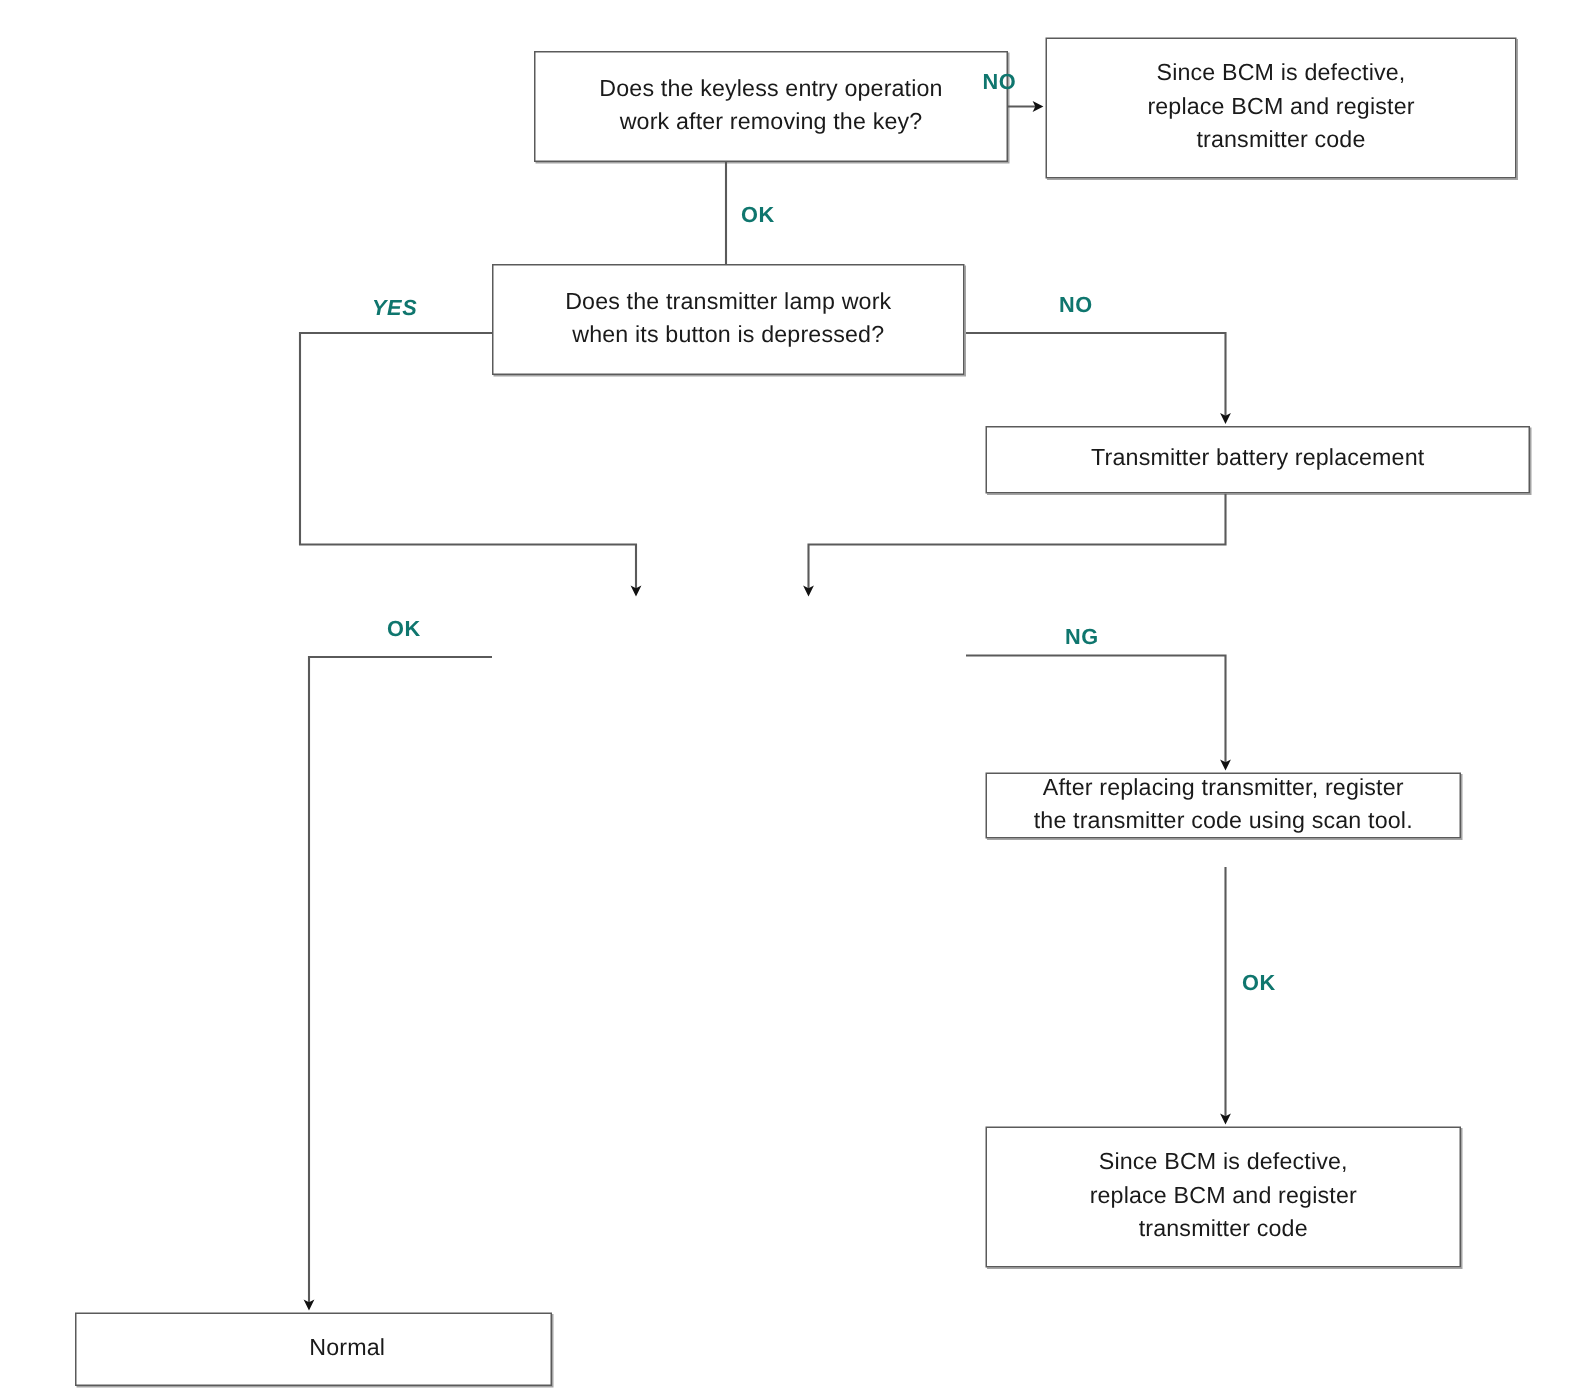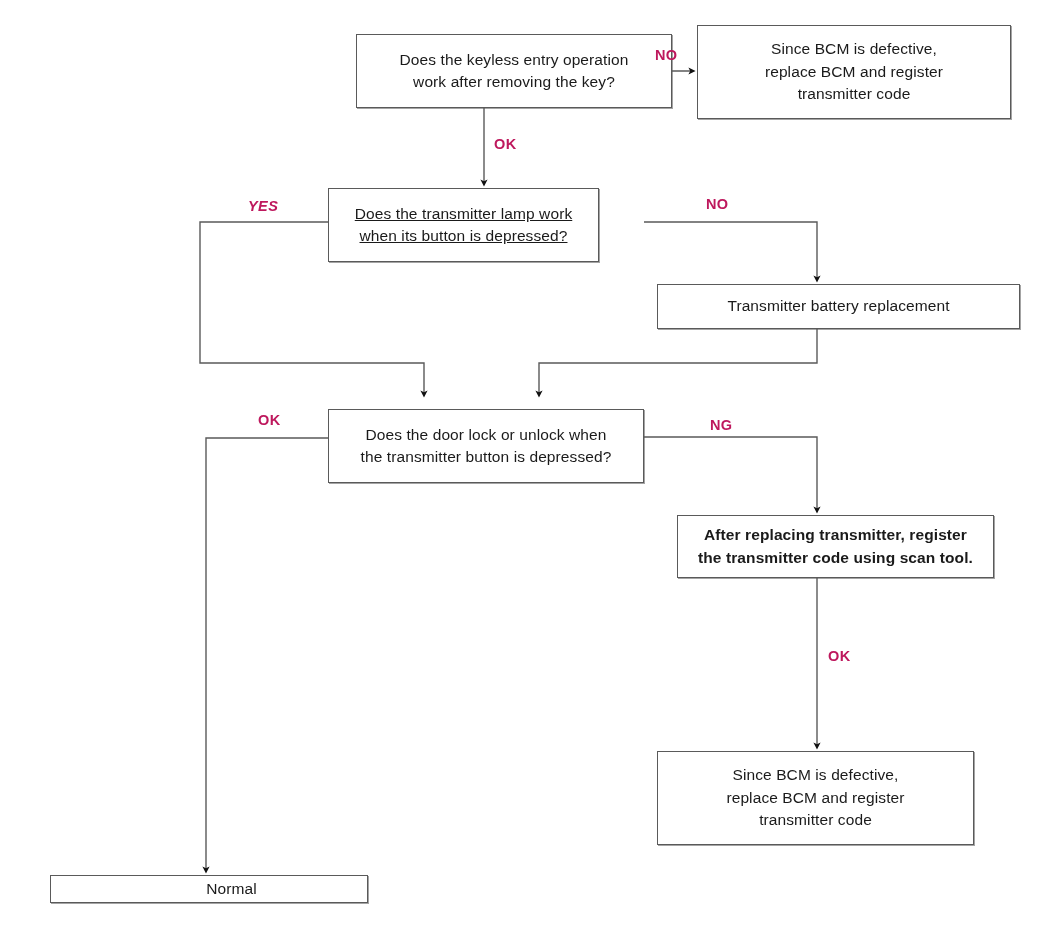--- a/index.html
+++ b/index.html
@@ -43,21 +43,21 @@
   }
   .node-text {
     display: block;
     padding: 0 10px;
     white-space: pre-line;
   }
   .edge-label {
     position: absolute;
     font-size: 14.5px;
     font-weight: bold;
-    color: #be185d;
+    color: #0f766e;
     letter-spacing: 0.4px;
     white-space: nowrap;
   }
 </style>
 </head>
 <body>
 
 <div id="canvas">
 
   <svg id="edges" width="1050" height="930" viewBox="0 0 1050 930" xmlns="http://www.w3.org/2000/svg">
@@ -82,46 +82,42 @@
     <span class="node-text">Does the keyless entry operation
 work after removing the key?</span>
   </div>
 
   <div class="node" style="left: 697px; top: 25px; width: 314px; height: 94px;">
     <span class="node-text">Since BCM is defective,
 replace BCM and register
 transmitter code</span>
   </div>
 
-  <div class="node" style="left: 328px; top: 188px; width: 271px; height: 74px; text-decoration: underline;">
+  <div class="node" style="left: 328px; top: 176px; width: 315px; height: 74px;">
     <span class="node-text">Does the transmitter lamp work
 when its button is depressed?</span>
   </div>
 
   <div class="node" style="left: 657px; top: 284px; width: 363px; height: 45px;">
     <span class="node-text">Transmitter battery replacement</span>
   </div>
 
-  <div class="node" style="left: 328px; top: 409px; width: 316px; height: 74px;">
-    <span class="node-text">Does the door lock or unlock when
-the transmitter button is depressed?</span>
-  </div>
 
-  <div class="node" style="left: 677px; top: 515px; width: 317px; height: 63px; font-weight: bold;">
+  <div class="node" style="left: 657px; top: 515px; width: 317px; height: 44px;">
     <span class="node-text">After replacing transmitter, register
 the transmitter code using scan tool.</span>
   </div>
 
   <div class="node" style="left: 657px; top: 751px; width: 317px; height: 94px;">
     <span class="node-text">Since BCM is defective,
 replace BCM and register
 transmitter code</span>
   </div>
 
-  <div class="node" style="left: 50px; top: 875px; width: 318px; height: 28px; padding-left: 45px;">
+  <div class="node" style="left: 50px; top: 875px; width: 318px; height: 49px; padding-left: 45px;">
     <span class="node-text">Normal</span>
   </div>
 
   <div class="edge-label" style="left: 655px; top: 47px;">NO</div>
   <div class="edge-label" style="left: 494px; top: 136px;">OK</div>
   <div class="edge-label" style="left: 248px; top: 198px; font-style: italic;">YES</div>
   <div class="edge-label" style="left: 706px; top: 196px;">NO</div>
   <div class="edge-label" style="left: 258px; top: 412px;">OK</div>
   <div class="edge-label" style="left: 710px; top: 417px; text-align: center;">NG</div>
   <div class="edge-label" style="left: 828px; top: 648px;">OK</div>

